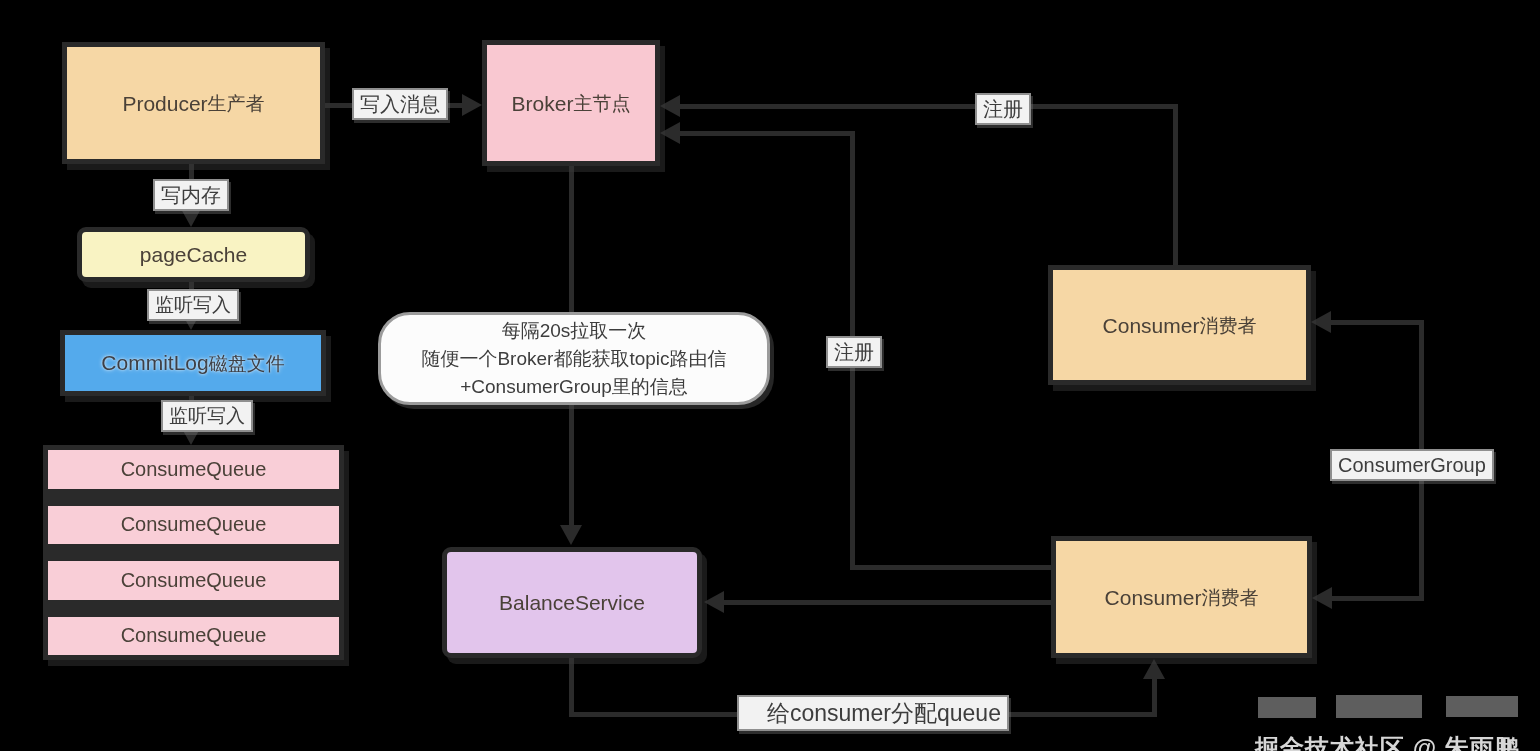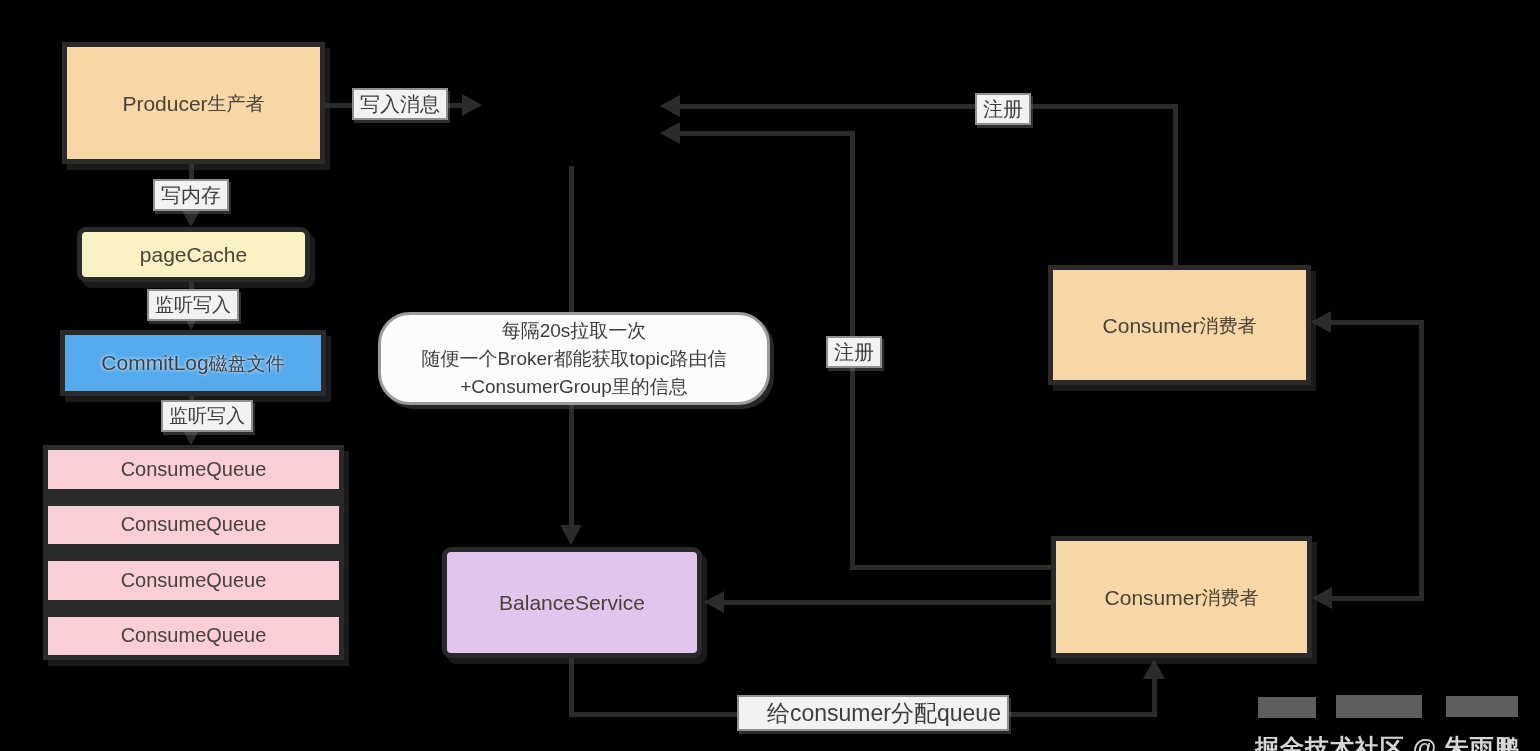--- a/index.html
+++ b/index.html
@@ -111,20 +111,24 @@
     <div class="h-line" style="left:569px;top:712px;width:588px;"></div>
     <div class="v-line" style="left:1152px;top:674px;height:43px;"></div>
     <div class="arr arr-up" style="left:1143px;top:659px;"></div>
   </div>
 
   <div class="box" style="left: 62px; top: 42px; width: 263px; height: 122px; z-index: 2; background: rgb(246, 215, 165);">
     <div class="t1">Producer</div>
     <div class="t2">生产者</div>
   </div>
 
+  <div class="box" style="left: 482px; top: 40px; width: 178px; height: 126px; z-index: 2; background: rgb(249, 200, 209);">
+    <div class="t1">Broker</div>
+    <div class="t2">主节点</div>
+  </div>
 
   <div class="box rounded" style="left: 77px; top: 227px; width: 233px; height: 55px; z-index: 2; background: rgb(249, 243, 195);">
     <div class="t1">pageCache</div>
   </div>
 
   <div class="box glow" style="left: 60px; top: 330px; width: 266px; height: 66px; z-index: 2; background: rgb(84, 170, 236);">
     <div class="t1" style="line-height:24px;">CommitLog</div>
     <div class="t2" style="line-height:23px;">磁盘文件</div>
   </div>
 
@@ -154,20 +158,21 @@
     <div>随便一个Broker都能获取topic路由信</div>
     <div>+ConsumerGroup里的信息</div>
   </div>
 
   <div class="chip" style="left:352px;top:88px;">写入消息</div>
   <div class="chip" style="left:153px;top:179px;">写内存</div>
   <div class="chip" style="left:147px;top:289px;font-size:19px;">监听写入</div>
   <div class="chip" style="left:161px;top:400px;font-size:19px;">监听写入</div>
   <div class="chip" style="left:975px;top:93px;">注册</div>
   <div class="chip" style="left:826px;top:336px;">注册</div>
+  <div class="chip" style="left:1330px;top:449px;">ConsumerGroup</div>
   <div class="chip big" style="left:737px;top:695px;padding-left:28px;">给consumer分配queue</div>
 
   <div class="wm-block" style="left:1258px;top:697px;width:58px;height:21px;"></div>
   <div class="wm-block" style="left:1336px;top:695px;width:86px;height:23px;"></div>
   <div class="wm-block" style="left:1446px;top:696px;width:72px;height:21px;"></div>
   <div class="wm" style="left:1255px;top:700px;margin-top:32px;">掘金技术社区 @ 朱雨鹏</div>
 
 </div>
 
 </body></html>

